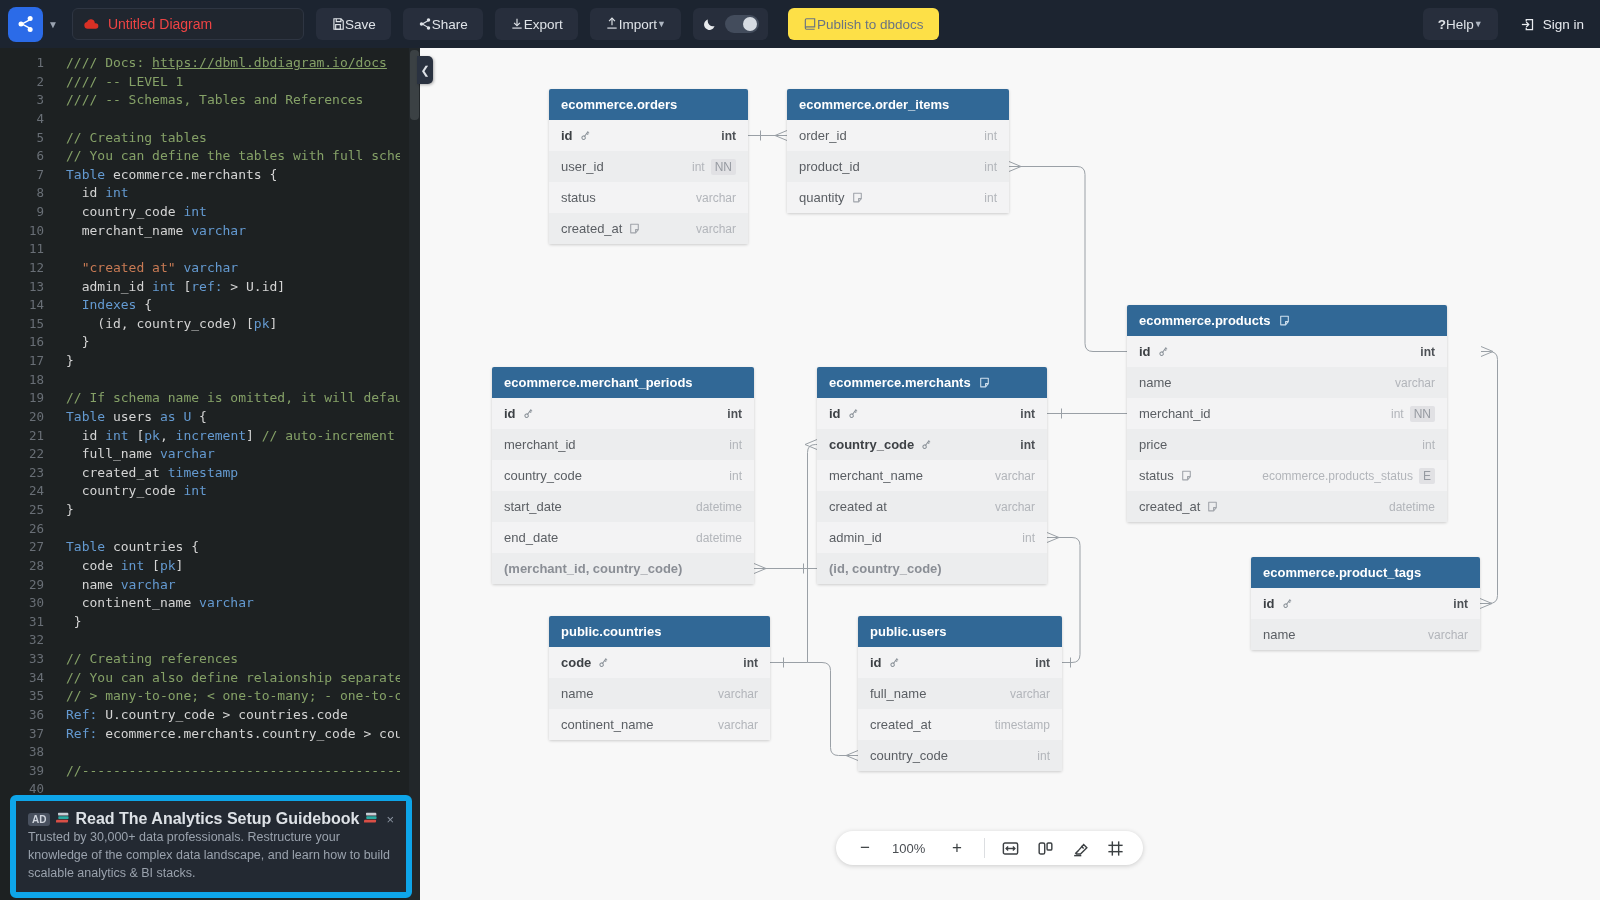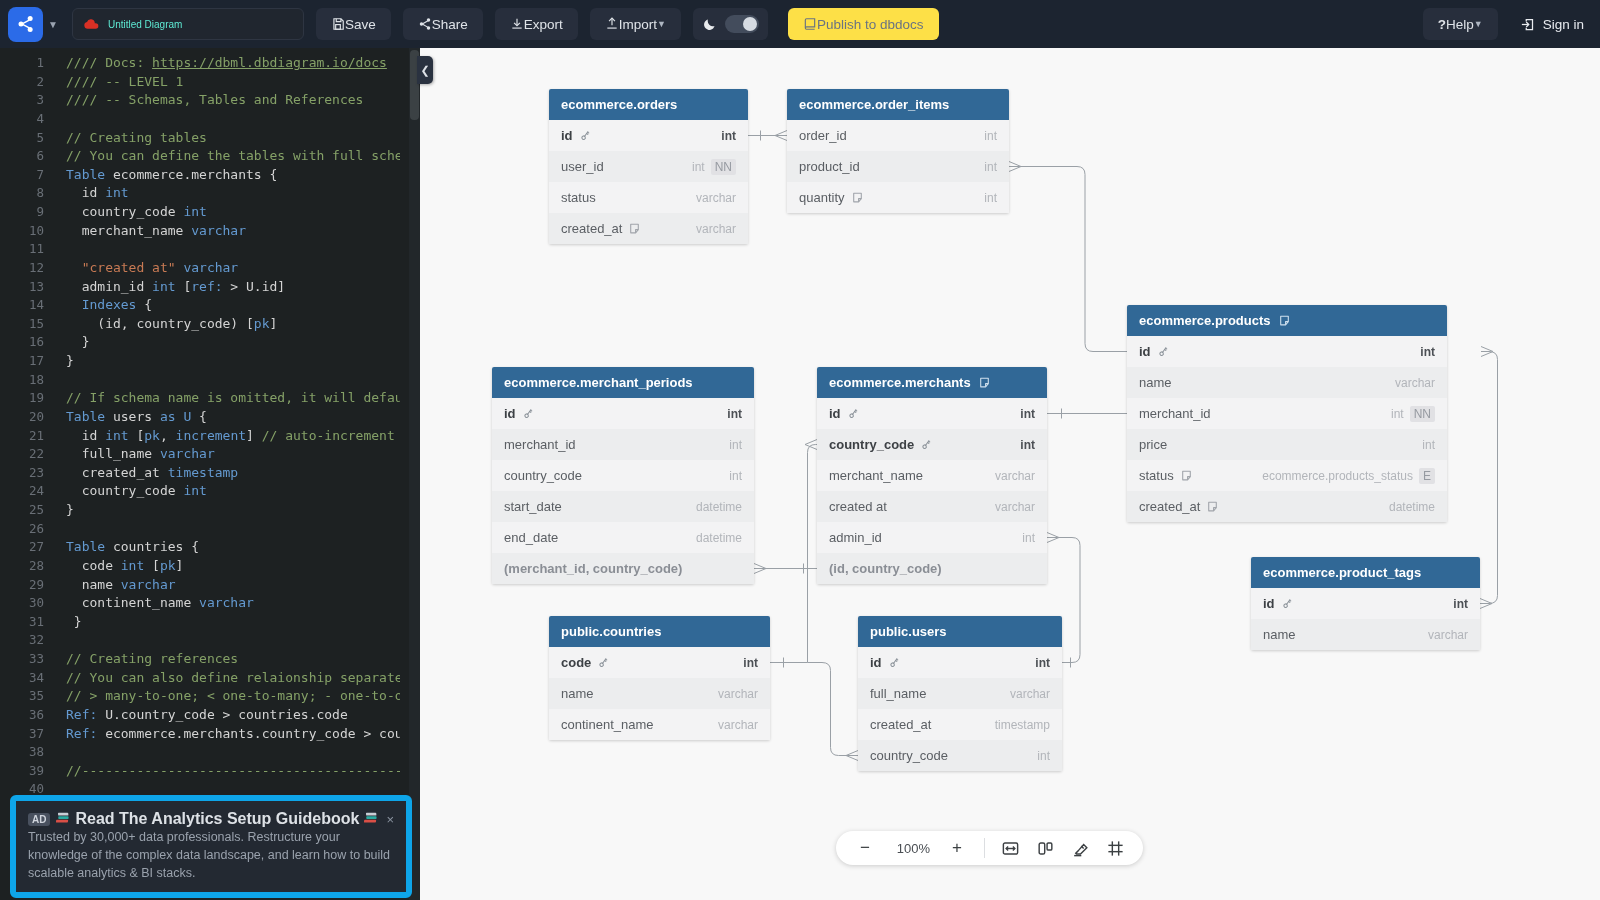--- a/index.html
+++ b/index.html
@@ -11,21 +11,21 @@
             background:#1c2430; display:flex; align-items:center; z-index:50; }
   .logo-wrap { display:flex; align-items:center; margin-left:8px; cursor:pointer; }
   .logo { width:35px; height:35px; border-radius:8px; background:#2b6be8;
           display:flex; align-items:center; justify-content:center; }
   .logo svg { width:20px; height:20px; }
   .logo-caret { color:#9aa3b0; font-size:10px; margin-left:5px; }
   .title-box { margin-left:14px; width:232px; height:32px; background:#20262f;
                border:1px solid #2e3542; border-radius:6px; display:flex;
                align-items:center; padding:0 10px; gap:9px; }
   .title-box .cloud { width:16px; height:16px; }
-  .title-text { color:#5eead4; font-size:10px; }
+  .title-text { color:#ef4444; font-size:14px; }
   .nav-btn { height:32px; background:#272e3c; border-radius:6px; color:#dfe3e8;
              font-size:13.5px; display:flex; align-items:center; gap:0;
              padding:0 15px; margin-left:12px; cursor:pointer; white-space:nowrap; }
   .nav-btn svg { width:14px; height:14px; }
   .nav-btn .caret { font-size:9px; color:#aeb6c2; }
   .toggle-group { height:32px; background:#272e3c; border-radius:6px; margin-left:12px;
                   display:flex; align-items:center; padding:0 9px; gap:8px; cursor:pointer; }
   .switch { width:34px; height:18px; background:#434c5c; border-radius:9px; position:relative; }
   .switch .knob { position:absolute; right:2px; top:2px; width:14px; height:14px;
                   border-radius:50%; background:#d6dbe2; }
@@ -91,21 +91,21 @@
   .tbl-r.composite .fname { color:#8a8e95; font-weight:600; }
   .fbadge { background:#e1e1e4; color:#969aa1; font-size:12px; padding:1px 4px;
             border-radius:2px; font-weight:400; }
 
   
   .zoombar { position:absolute; left:836px; top:831px; height:34px; background:#fff;
              border-radius:17px; box-shadow:0 1px 5px rgba(0,0,0,.18); display:flex;
              align-items:center; padding:0 18px; gap:16px; z-index:20; }
   .zb-btn { color:#3c4043; font-size:17px; cursor:pointer; display:flex;
             align-items:center; justify-content:center; width:22px; height:22px; }
-  .zb-pct { color:#4a4e53; font-size:13px; width:38px; text-align:right; }
+  .zb-pct { color:#4a4e53; font-size:13px; width:38px; text-align:left; }
   .zb-div { width:1px; height:20px; background:#dcdee1; }
   .zb-icon { cursor:pointer; display:flex; align-items:center; }
   .zb-icon svg { width:19px; height:19px; stroke:#3c4043; }
 </style>
 </head>
 <body>
 
 <div class="navbar">
   <div class="logo-wrap">
     <div class="logo">

